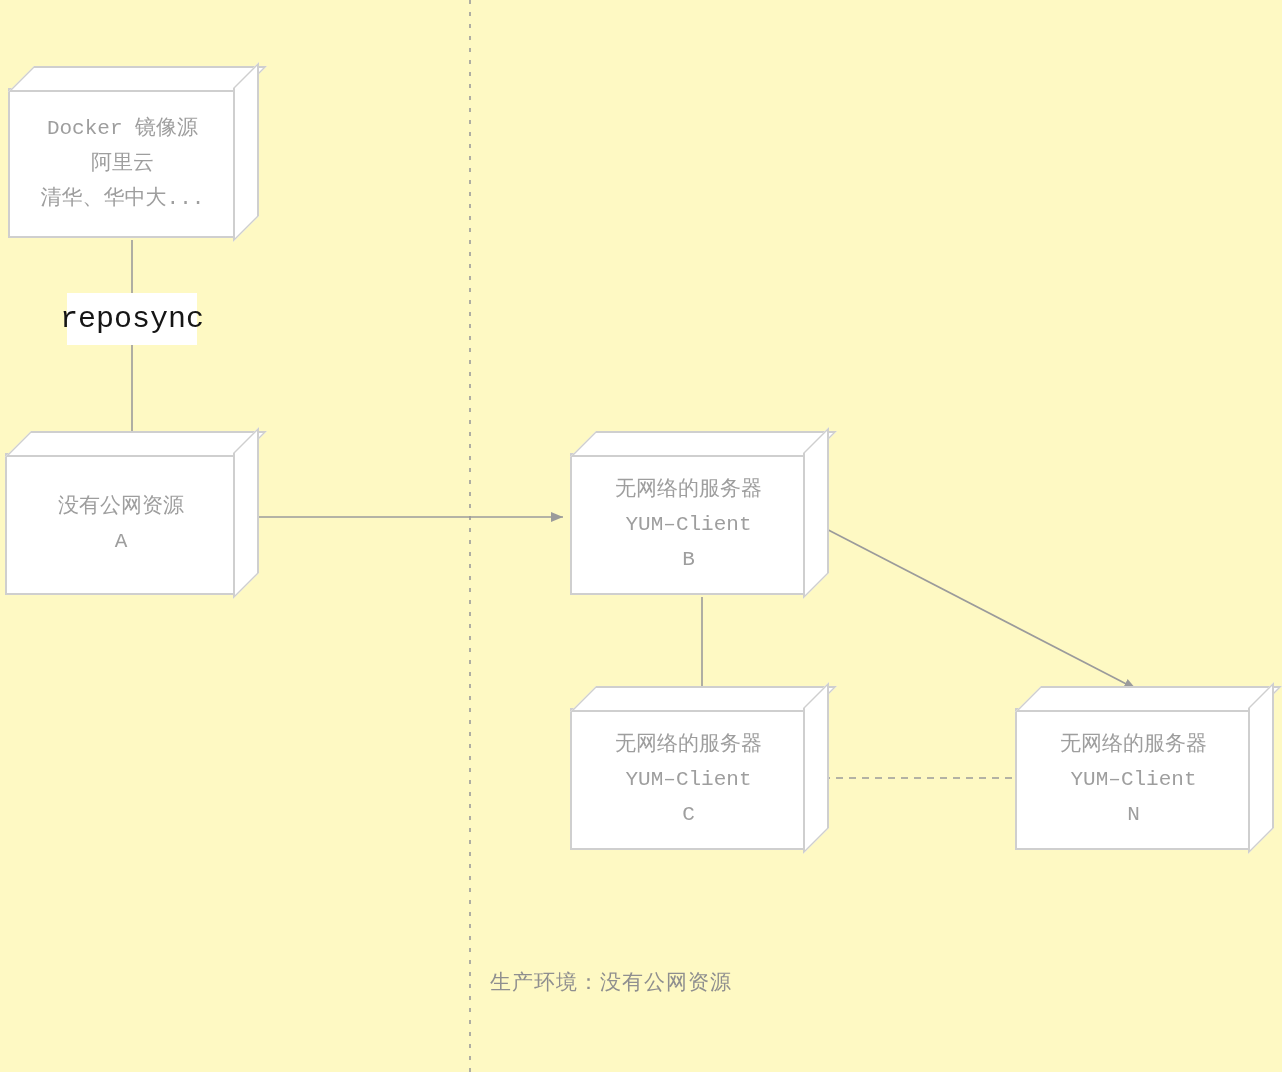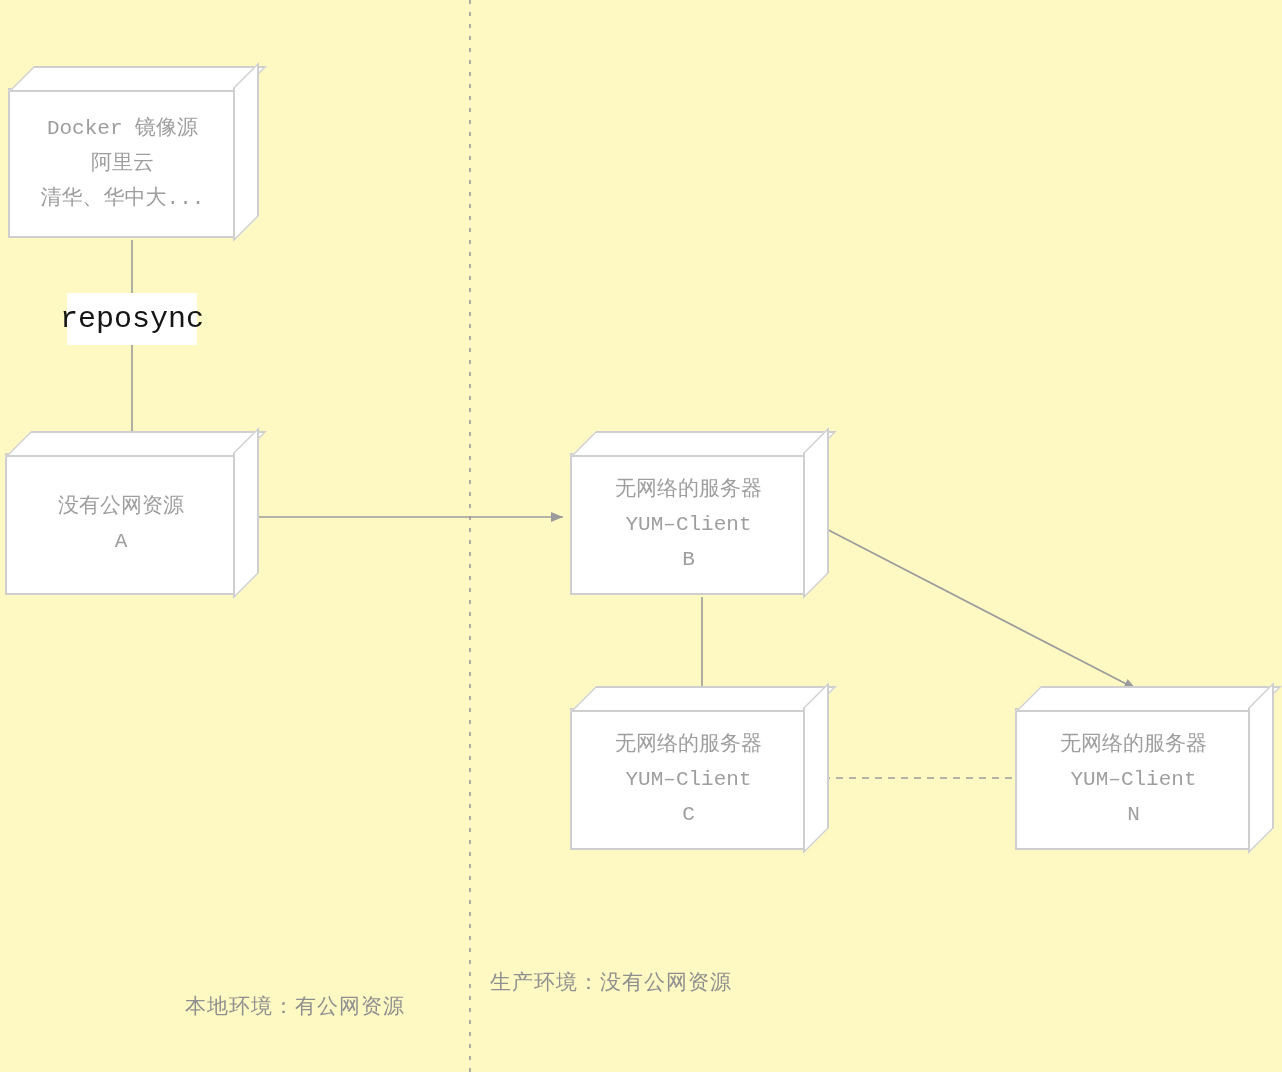--- a/index.html
+++ b/index.html
@@ -128,17 +128,16 @@
 
   <div class="node" style="left:1015px; top:708px; width:237px; height:142px;">
     <div class="node-line">无网络的服务器</div>
     <div class="node-line">YUM–Client</div>
     <div class="node-line">N</div>
   </div>
 
   <div class="edge-label" style="left:67px; top:293px; width:130px; height:52px;">reposync</div>
 
 
-  <div class="footer-label" style="left:185px; top:992px;">本地环境：有公网资源</div>
 
   <div class="footer-label" style="left:490px; top:968px;">生产环境：没有公网资源</div>
 
 </div>
 
 </body></html>

